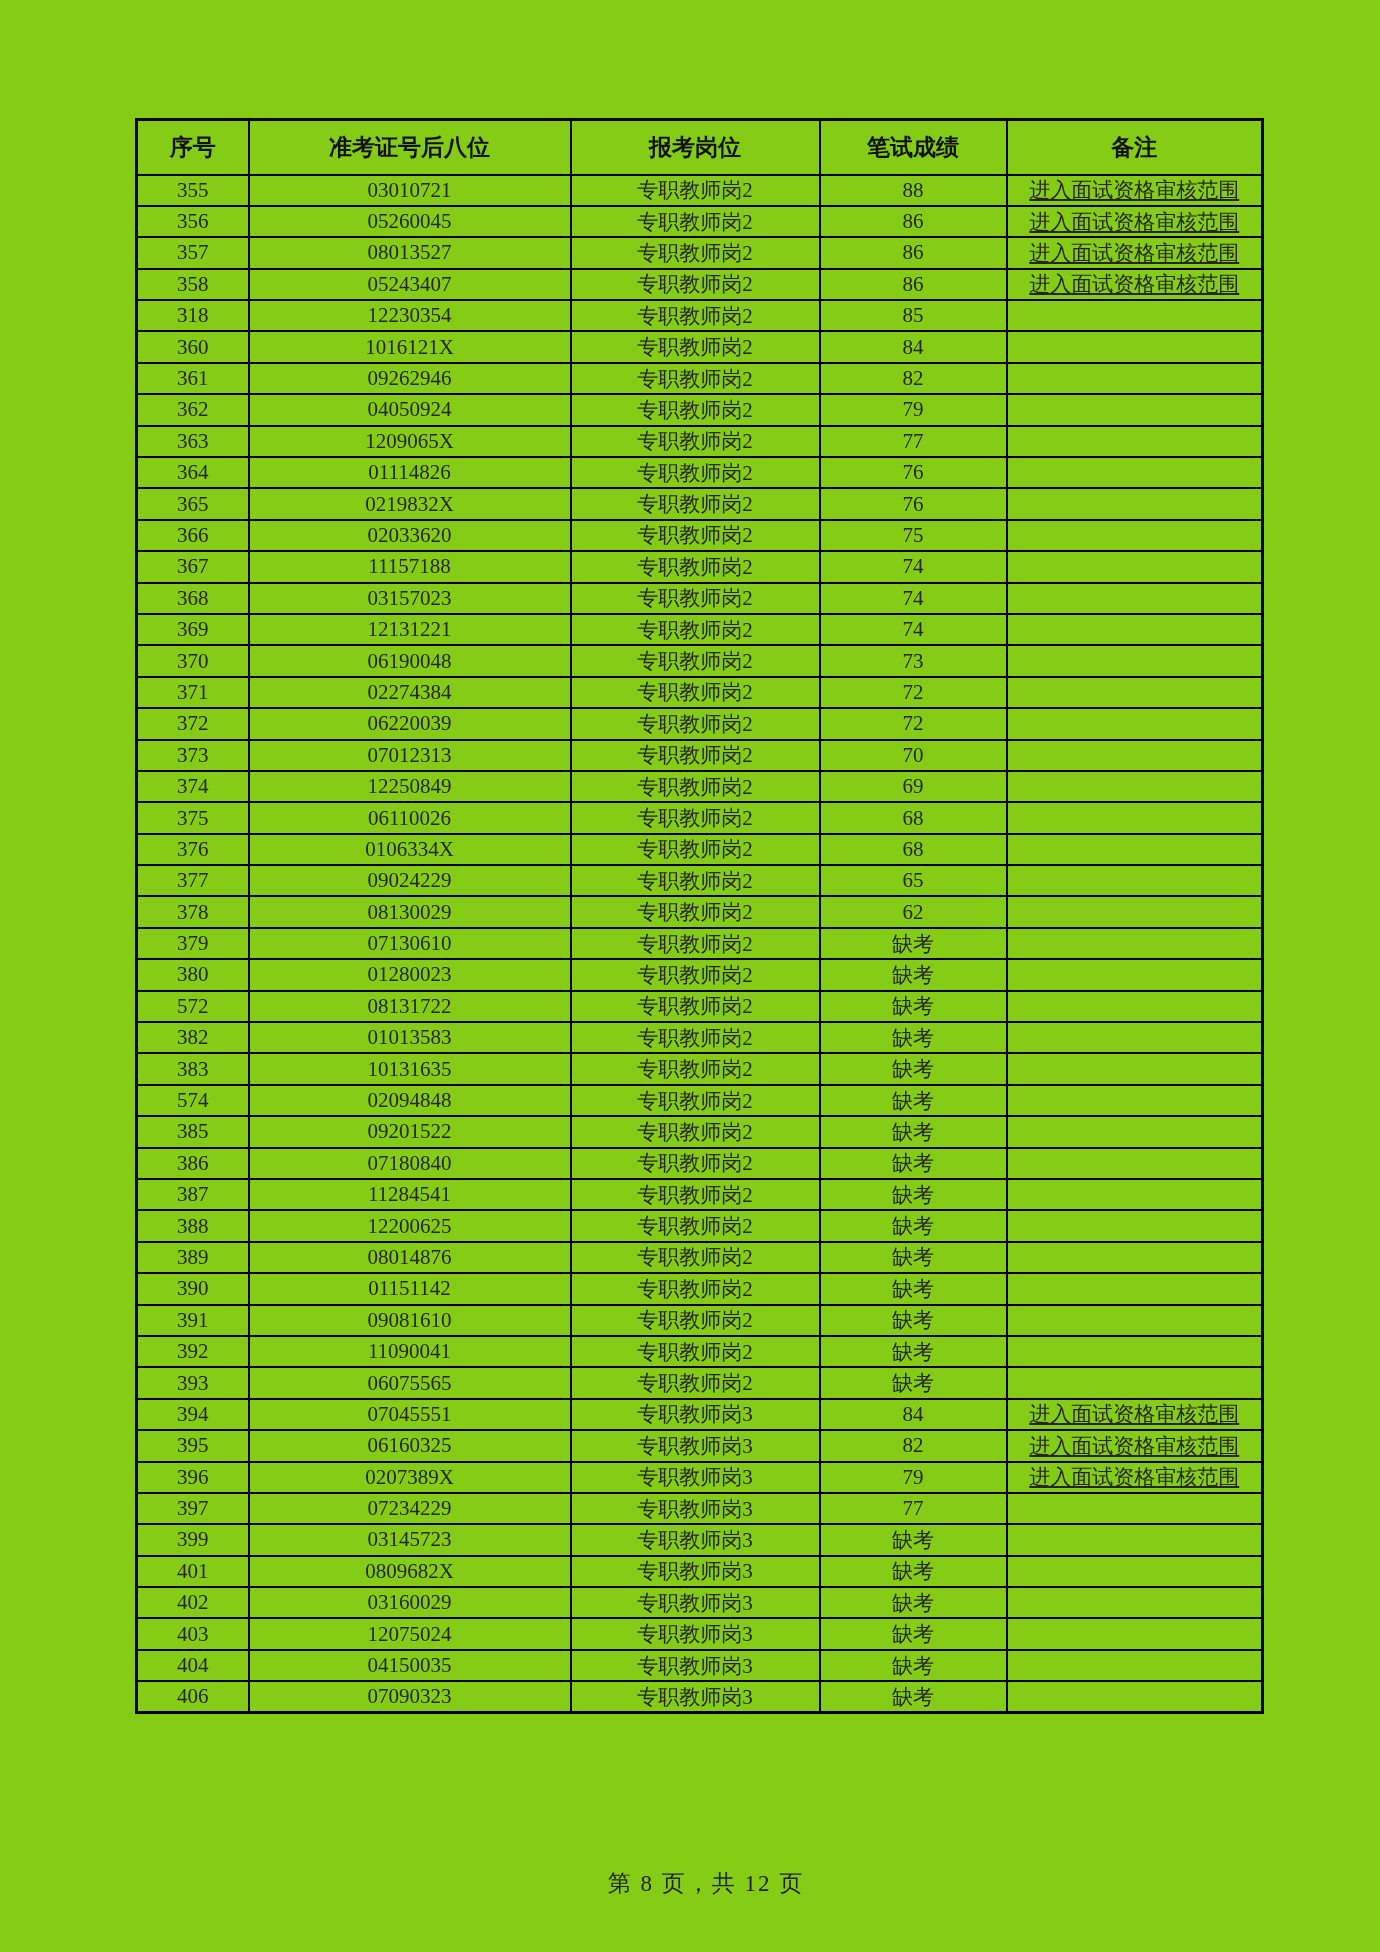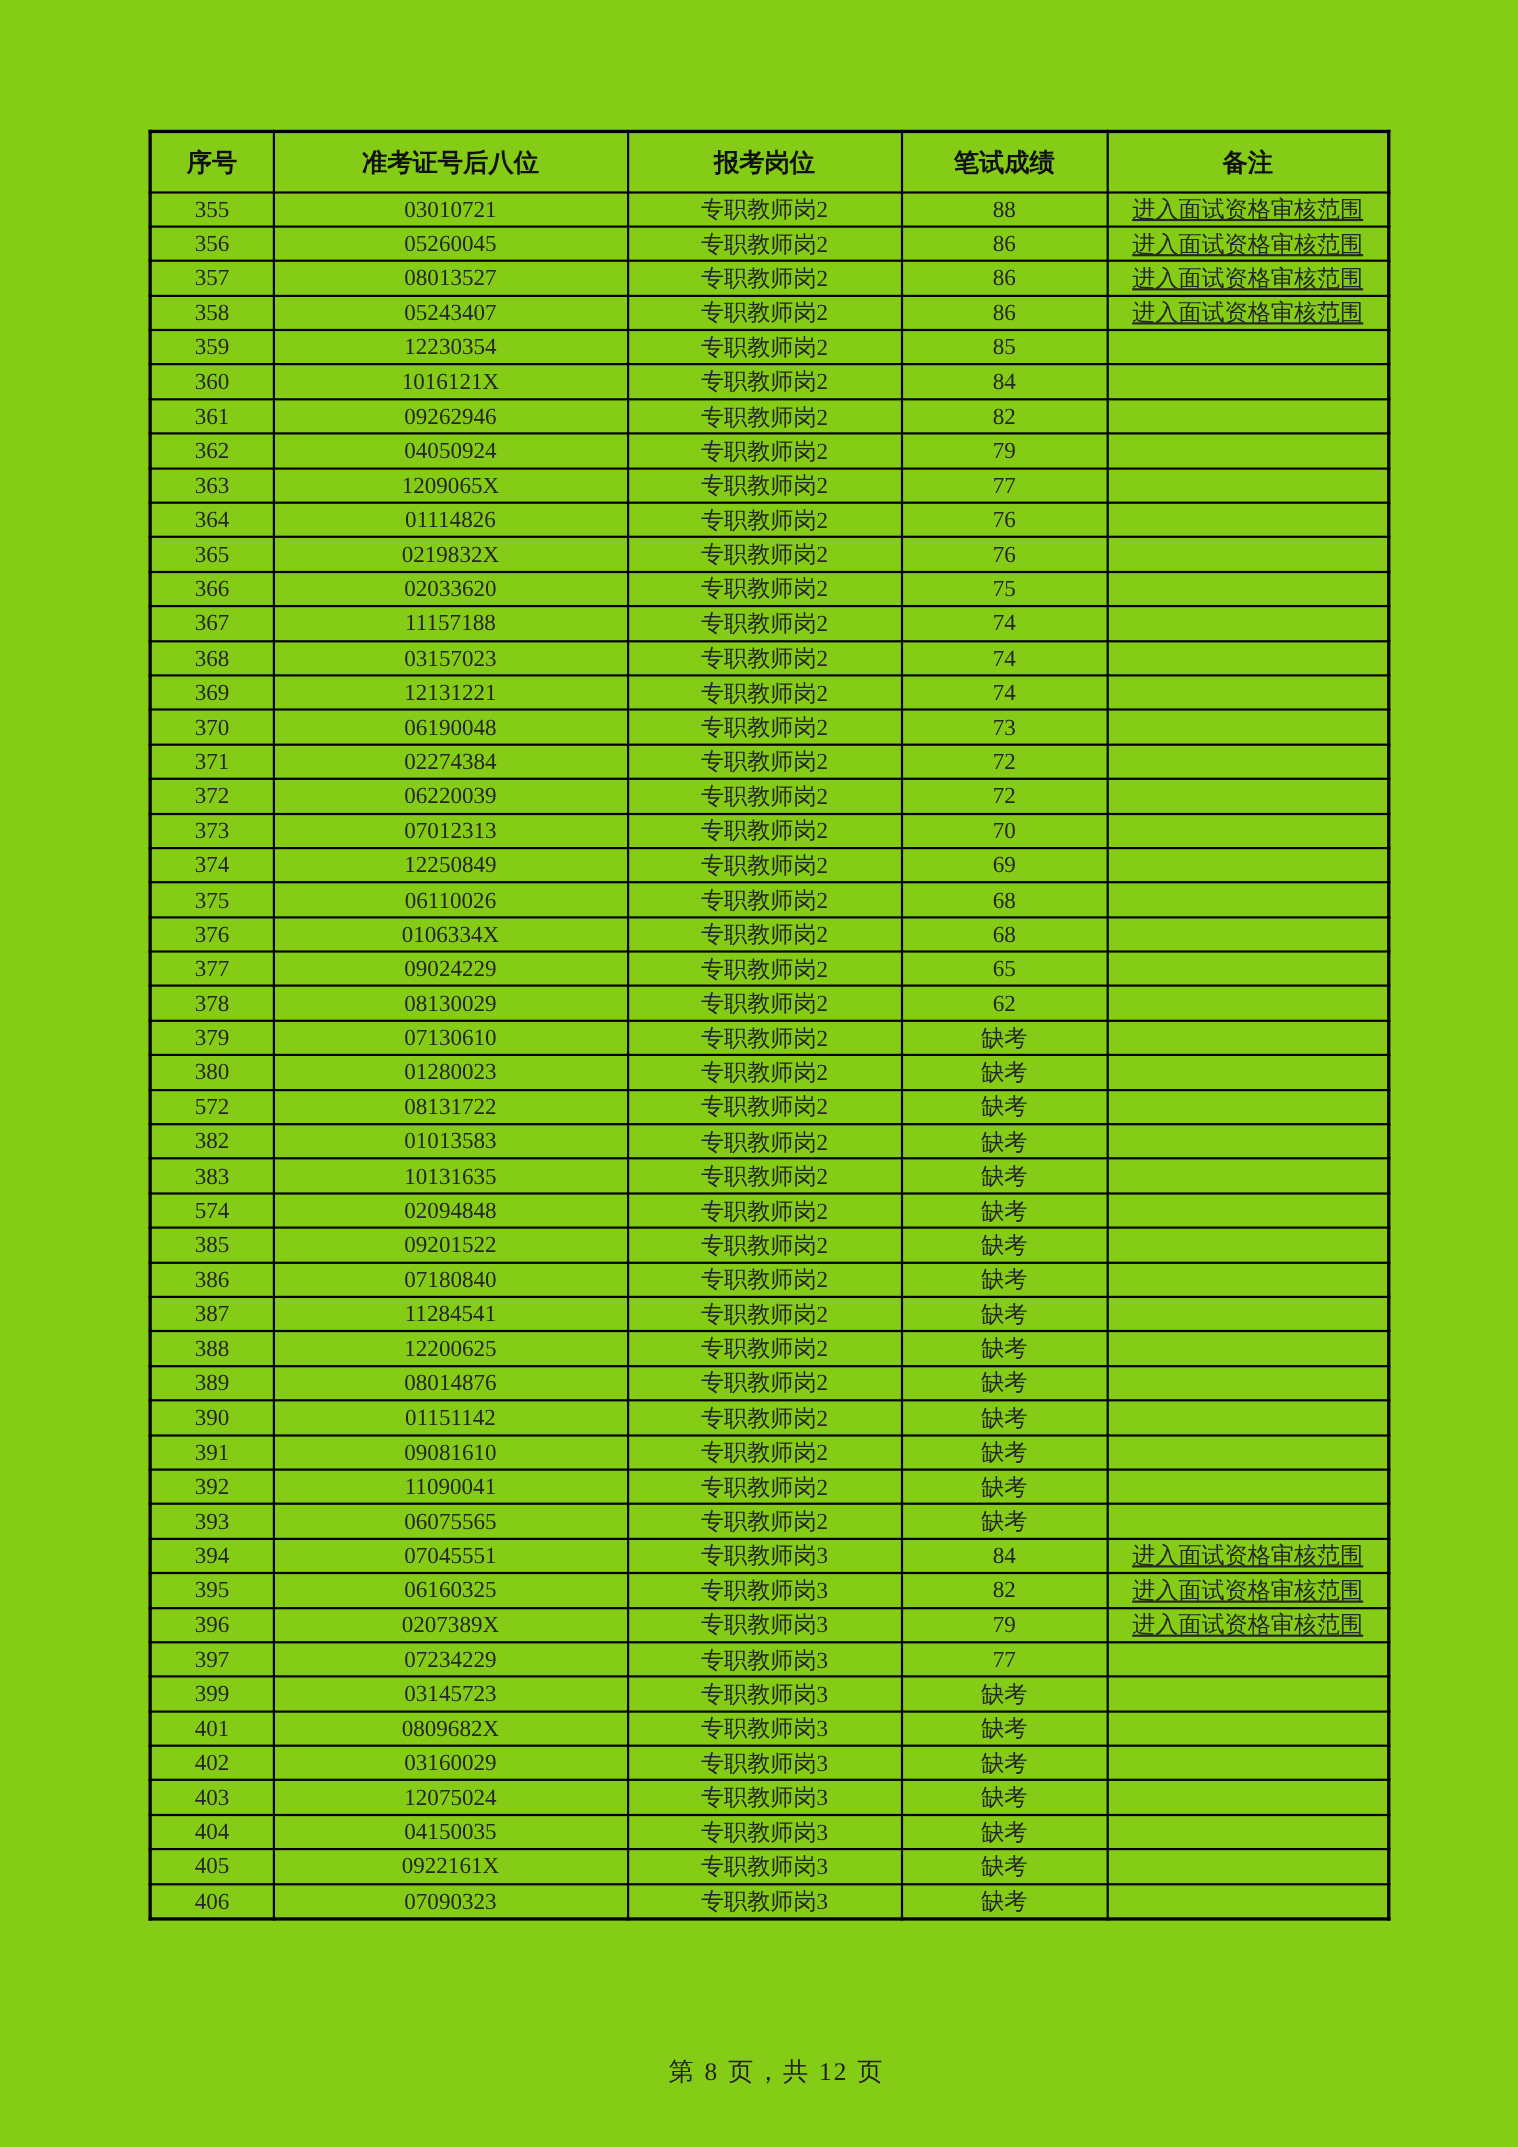--- a/index.html
+++ b/index.html
@@ -99,21 +99,21 @@
           <td class="col-remark">进入面试资格审核范围</td>
         </tr>
         <tr>
           <td>358</td>
           <td>05243407</td>
           <td>专职教师岗2</td>
           <td>86</td>
           <td class="col-remark">进入面试资格审核范围</td>
         </tr>
         <tr>
-          <td>359</td>
+          <td>318</td>
           <td>12230354</td>
           <td>专职教师岗2</td>
           <td>85</td>
           <td class="col-remark"></td>
         </tr>
         <tr>
           <td>360</td>
           <td>1016121X</td>
           <td>专职教师岗2</td>
           <td>84</td>
@@ -402,27 +402,20 @@
         <tr>
           <td>403</td>
           <td>12075024</td>
           <td>专职教师岗3</td>
           <td>缺考</td>
           <td class="col-remark"></td>
         </tr>
         <tr>
           <td>404</td>
           <td>04150035</td>
-          <td>专职教师岗3</td>
-          <td>缺考</td>
-          <td class="col-remark"></td>
-        </tr>
-        <tr>
-          <td>405</td>
-          <td>0922161X</td>
           <td>专职教师岗3</td>
           <td>缺考</td>
           <td class="col-remark"></td>
         </tr>
         <tr>
           <td>406</td>
           <td>07090323</td>
           <td>专职教师岗3</td>
           <td>缺考</td>
           <td class="col-remark"></td>

